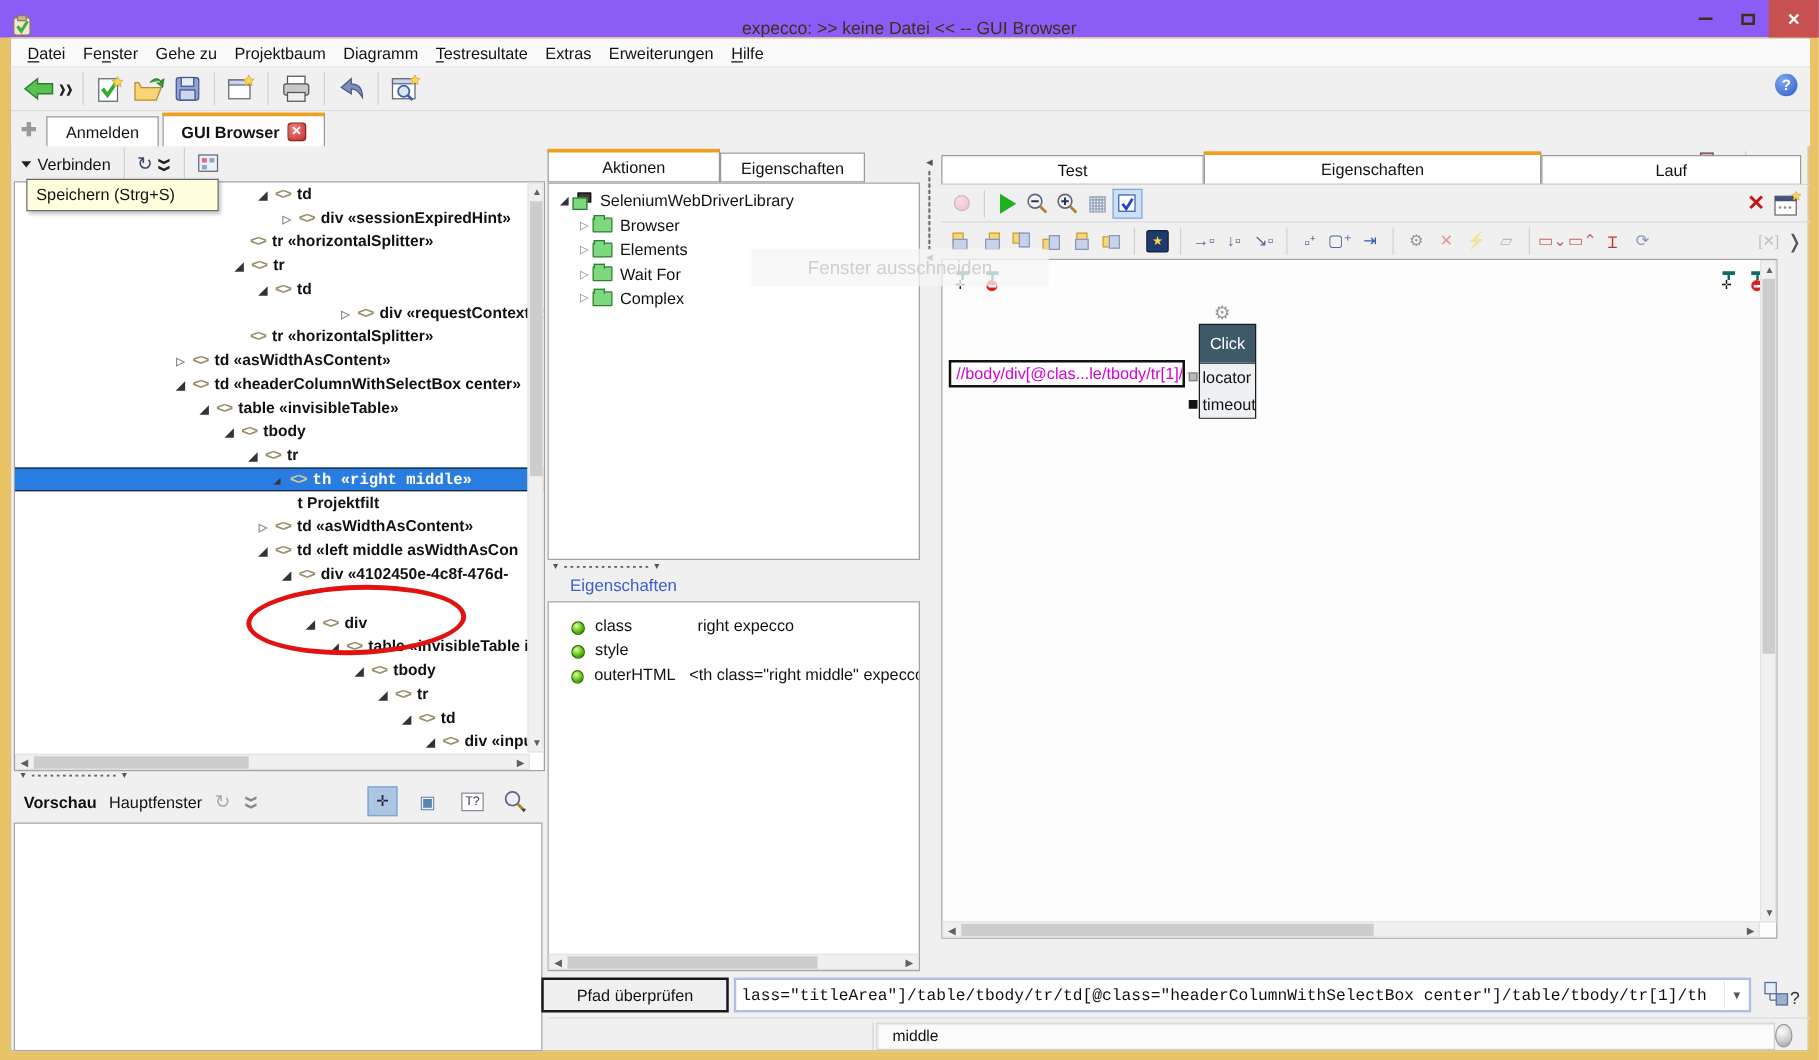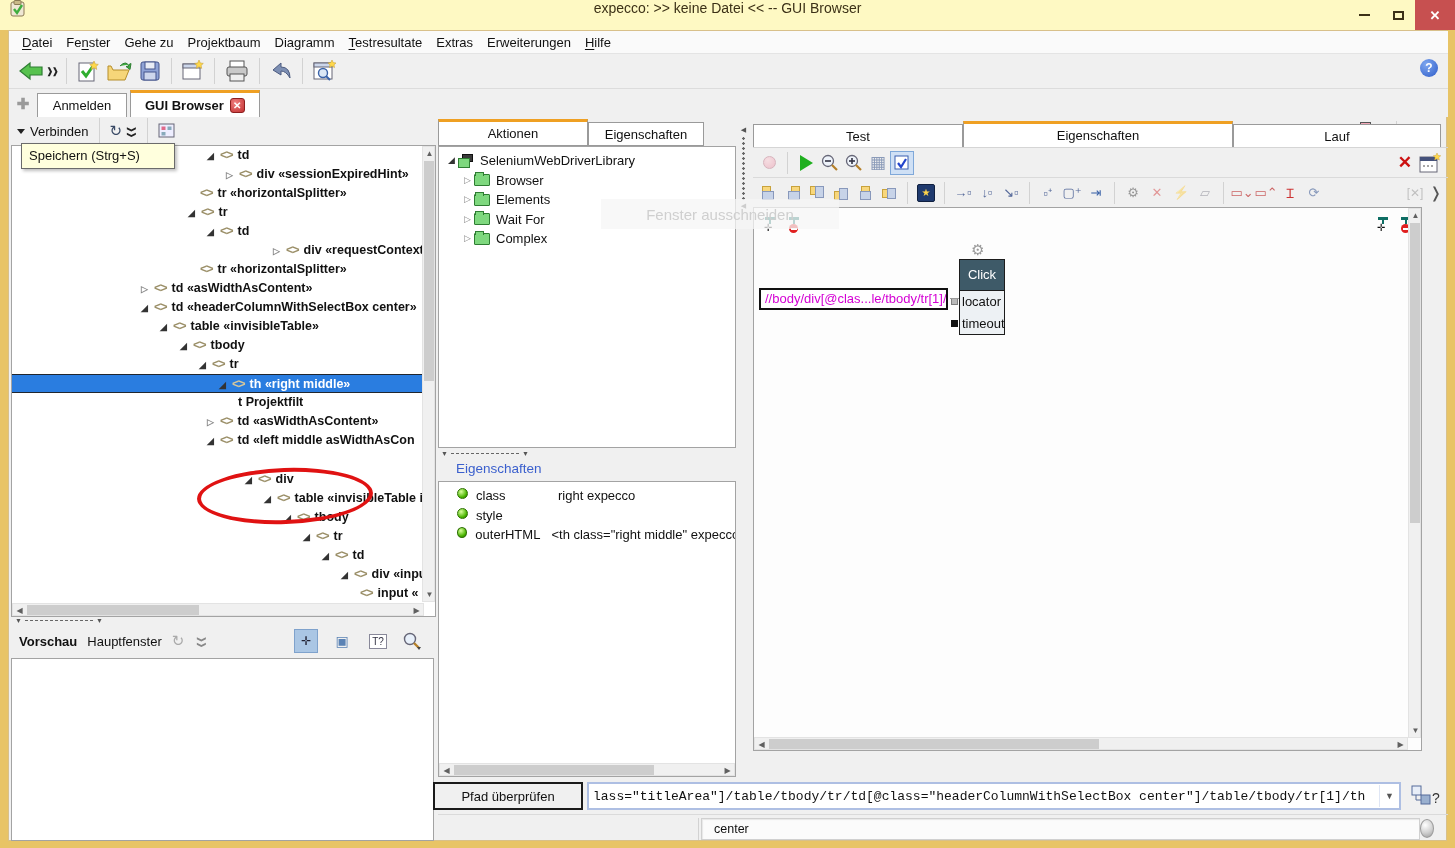--- a/index.html
+++ b/index.html
@@ -1,20 +1,20 @@
 <!DOCTYPE html>
 <html><head>
 <meta charset="utf-8">
 <style>
   * { margin:0; padding:0; box-sizing:border-box; }
   html,body { width:1455px; height:848px; overflow:hidden; }
   body { font-family:"Liberation Sans", sans-serif; font-size:13px; color:#111; background:#e8c466; position:relative; }
 
   
-  .titlebar { position:absolute; left:0; top:0; width:1455px; height:30px; background:#fef9c3; display:flex; align-items:flex-start; }
+  .titlebar { position:absolute; left:0; top:0; width:1455px; height:30px; background:#8b5cf6; display:flex; align-items:flex-end; }
   .title-text { position:absolute; left:0; right:0; text-align:center; font-size:14px; color:#3c3117; }
   .app-icon { margin-left:9px; width:18px; height:18px; z-index:2; }
   .winbtns { position:absolute; right:0; top:0; height:30px; display:flex; align-items:stretch; z-index:3; }
   .winbtn { width:34px; display:flex; align-items:center; justify-content:center; color:#3c3117; font-size:13px; }
   .winbtn.close { width:40px; background:#c75050; color:#fff; font-weight:bold; }
   .glyph-min { width:11px; height:2px; background:#3c3117; display:inline-block; }
   .glyph-max { width:11px; height:9px; border:2px solid #3c3117; display:inline-block; }
 
   .inner { position:absolute; left:8px; top:30px; width:1439px; height:811px; background:#f0f0f0; border:1px solid #d8c08a; }
 
@@ -55,21 +55,21 @@
   .ltoolbar { position:absolute; left:0; top:86px; width:429px; height:28px; display:flex; align-items:center; padding-left:8px; }
   .connect { display:flex; align-items:center; gap:5px; font-size:13px; }
   .tri-down { width:0; height:0; border-left:4px solid transparent; border-right:4px solid transparent; border-top:5px solid #222; }
   .ltb-right { position:absolute; right:12px; top:86px; height:28px; display:flex; align-items:center; gap:9px; }
 
   .domtree { position:absolute; left:2px; top:114px; width:425px; height:472px; background:#fff; border:1px solid #a3a3a3; overflow:hidden; }
   .trow { height:19px; line-height:19px; white-space:nowrap; font-size:12.5px; font-weight:bold; position:relative; }
   .trow .exp { display:inline-block; width:13px; font-size:9px; color:#333; }
   .trow .exp.c { color:#888; }
   .trow .tagmark { color:#9b8f68; letter-spacing:-1px; margin-right:5px; font-weight:bold; }
-  .trow.sel { background:#2a7de0; color:#fff; border-top:1px solid #20262e; border-bottom:1px solid #20262e; }
+  .trow.sel { background:#2a7de0; color:#fff; border-top:1px solid #20262e; border-bottom:1px solid #20262e;font-family:Liberation Mono, monospace; }
   .trow.sel .tagmark { color:#d9c89a; }
   .annotation-ellipse { position:absolute; left:185px; top:322px; width:176px; height:56px; border:4px solid #e01212; border-radius:50%; transform:rotate(-2deg); pointer-events:none; z-index:5; }
 
   .tooltip { position:absolute; left:12px; top:112px; width:154px; height:26px; background:#ffffdd; border:1px solid #6b6b6b; box-shadow:2px 2px 3px rgba(0,0,0,.25); font-size:13px; line-height:24px; padding-left:7px; z-index:6; }
 
   .prevbar { position:absolute; left:2px; top:595px; width:425px; height:30px; display:flex; align-items:center; gap:10px; padding-left:8px; }
   .prevbar .ttl { font-weight:bold; }
   .prev-icons { position:absolute; right:14px; display:flex; gap:12px; align-items:center; }
   .preview-area { position:absolute; left:2px; top:627px; width:423px; height:183px; background:#fff; border:1px solid #a3a3a3; }
 
@@ -79,21 +79,21 @@
   .lrow .exp { width:13px; font-size:9px; color:#333; text-align:center; }
   .lrow .exp.c { color:#888; }
   .pkg-icon { width:16px; height:14px; margin-right:6px; position:relative; }
   .pkg-icon .b1 { position:absolute; left:0; bottom:0; width:12px; height:10px; background:#7ed87e; border:1px solid #2e7d32; }
   .pkg-icon .b2 { position:absolute; left:4px; top:0; width:11px; height:8px; background:#3a3a3a; border:1px solid #111; }
   .folder-icon { width:16px; height:12px; margin-right:6px; background:#7ed87e; border:1px solid #2e7d32; border-radius:1px; position:relative; }
   .folder-icon::before { content:""; position:absolute; left:0; top:-3px; width:7px; height:3px; background:#7ed87e; border:1px solid #2e7d32; border-bottom:none; }
 
   .props-head { position:absolute; left:447px; top:430px; color:#3a5fcd; font-size:13.5px; }
   .props { position:absolute; left:429px; top:450px; width:298px; height:296px; background:#fff; border:1px solid #a3a3a3; padding-top:6px; }
-  .prow { height:19.5px; display:flex; align-items:flex-start; font-size:13px; white-space:nowrap; }
+  .prow { height:19.5px; display:flex; align-items:flex-end; font-size:13px; white-space:nowrap; }
   .sphere { width:11px; height:11px; border-radius:50%; background:radial-gradient(circle at 35% 30%, #d9ff9c, #49b400 65%, #2c7000); border:1px solid #2c7000; margin:0 8px 0 18px; }
   .pname { width:82px; }
   .pval { overflow:hidden; }
 
   .checkpath-btn { position:absolute; left:424px; top:751px; width:150px; height:28px; background:#f0f0f0; border:2px solid #1a1a1a; font-size:13px; display:flex; align-items:center; justify-content:center; }
 
   
   .rtoolbar1 { position:absolute; left:744px; top:116px; width:695px; height:30px; border-top:1px solid #d5d5d5; display:flex; align-items:center; padding-left:4px; }
   .rtoolbar2 { position:absolute; left:744px; top:146px; width:695px; height:30px; border-top:1px solid #dadada; display:flex; align-items:center; padding-left:4px; }
   .rtb-right { position:absolute; right:6px; display:flex; align-items:center; gap:6px; }
@@ -302,20 +302,21 @@
         <div class="trow" style="padding-left: 188px;"><span class="tagmark">&lt;&gt;</span><span>tr «horizontalSplitter»</span></div>
         <div class="trow" style="padding-left: 129px;"><span class="exp c">▷</span><span class="tagmark">&lt;&gt;</span><span>td «asWidthAsContent»</span></div>
         <div class="trow" style="padding-left: 129px;"><span class="exp">◢</span><span class="tagmark">&lt;&gt;</span><span>td «headerColumnWithSelectBox center»</span></div>
         <div class="trow" style="padding-left: 148px;"><span class="exp">◢</span><span class="tagmark">&lt;&gt;</span><span>table «invisibleTable»</span></div>
         <div class="trow" style="padding-left: 168px;"><span class="exp">◢</span><span class="tagmark">&lt;&gt;</span><span>tbody</span></div>
         <div class="trow" style="padding-left: 187px;"><span class="exp">◢</span><span class="tagmark">&lt;&gt;</span><span>tr</span></div>
         <div class="trow sel" style="padding-left: 207px;"><span class="exp">◢</span><span class="tagmark">&lt;&gt;</span><span>th «right middle»</span></div>
         <div class="trow" style="padding-left: 226px;"><span>t Projektfilt</span></div>
         <div class="trow" style="padding-left: 195px;"><span class="exp c">▷</span><span class="tagmark">&lt;&gt;</span><span>td «asWidthAsContent»</span></div>
         <div class="trow" style="padding-left: 195px;"><span class="exp">◢</span><span class="tagmark">&lt;&gt;</span><span>td «left middle asWidthAsCon</span></div>
+        <div class="trow" style="padding-left: 214px;"><span class="exp">◢</span><span class="tagmark">&lt;&gt;</span><span>div «4102450e-4c8f-476d-</span></div>
         <div class="trow" style="padding-left: 233px; margin-top: 20px;"><span class="exp">◢</span><span class="tagmark">&lt;&gt;</span><span>div</span></div>
         <div class="trow" style="padding-left: 252px;"><span class="exp">◢</span><span class="tagmark">&lt;&gt;</span><span>table «invisibleTable i</span></div>
         <div class="trow" style="padding-left: 272px;"><span class="exp">◢</span><span class="tagmark">&lt;&gt;</span><span>tbody</span></div>
         <div class="trow" style="padding-left: 291px;"><span class="exp">◢</span><span class="tagmark">&lt;&gt;</span><span>tr</span></div>
         <div class="trow" style="padding-left: 310px;"><span class="exp">◢</span><span class="tagmark">&lt;&gt;</span><span>td</span></div>
         <div class="trow" style="padding-left: 329px;"><span class="exp">◢</span><span class="tagmark">&lt;&gt;</span><span>div «input</span></div>
         <div class="trow" style="padding-left: 348px;"><span class="tagmark">&lt;&gt;</span><span>input «</span></div>
       </div>
 
     <div class="sb" style="right:0; top:0; width:13px; height:456px;">
@@ -353,21 +354,21 @@
       <svg width="20" height="20" viewBox="0 0 20 20">
         <circle cx="8" cy="8" r="5.5" fill="#e8f0fa" stroke="#667" stroke-width="1.4"></circle>
         <line x1="12" y1="12" x2="17" y2="17" stroke="#b5802a" stroke-width="2.4"></line>
         <path d="M15 16 l4 0 l-2 3 Z" fill="#444"></path>
       </svg>
     </div>
   </div>
   <div class="preview-area"></div>
 
   <div class="ptabs" style="left:429px; top:88px;" id="ctabs">
-      <div class="ptab active" style="width: 150px;">Aktionen</div>
+      <div class="ptab active" style="width: 138px;">Aktionen</div>
       <div class="ptab" style="width: 116px;">Eigenschaften</div>
     </div>
   <div class="vsplit" style="left:731px; top:95px;">◀<span class="dots"></span>◀</div>
 
   <div class="libtree">
     <div id="libtree-rows">
         <div class="lrow" style="padding-left: 6px;">
           <span class="exp">◢</span>
           <span class="pkg-icon">
             <span class="b2"></span>
@@ -613,17 +614,17 @@
   <svg class="checkpath-icon" viewBox="0 0 34 24">
     <rect x="3" y="2" width="9" height="9" fill="#e8eef8" stroke="#556b99"></rect>
     <rect x="12" y="11" width="9" height="9" fill="#9ab0cf" stroke="#556b99"></rect>
     <line x1="7" y1="11" x2="7" y2="16" stroke="#556b99"></line>
       <line x1="7" y1="16" x2="12" y2="16" stroke="#556b99"></line>
     <text x="23" y="19" font-size="14" fill="#333">?</text>
   </svg>
 
   <div class="statusbar">
     <div class="divider-v" style="left:260px; top:3px; height:22px;"></div>
-    <div class="status-field">center</div>
+    <div class="status-field">middle</div>
     <div class="status-sphere"></div>
   </div>
 
 </div>
 
 </body></html>

